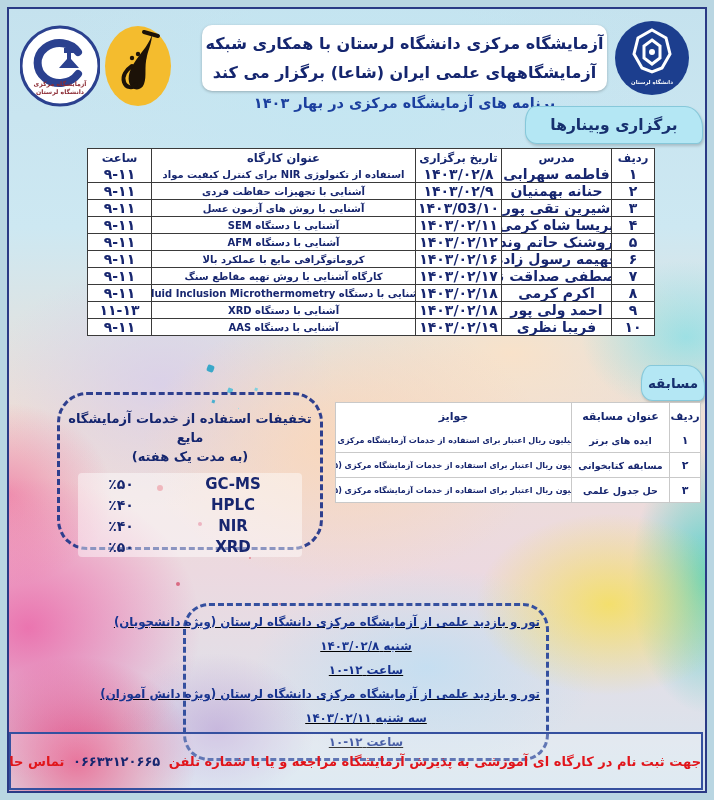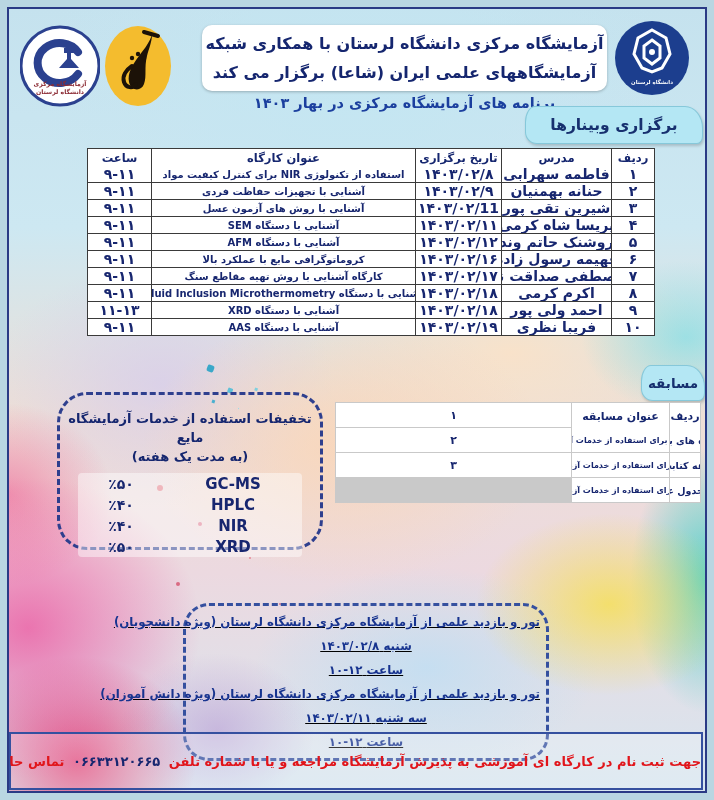--- a/index.html
+++ b/index.html
@@ -157,21 +157,21 @@
     <div class="wcell ltr">۹-۱۱</div>
 
     <div class="wcell">۲</div>
     <div class="wcell">حنانه بهمنیان</div>
     <div class="wcell ltr">۱۴۰۳/۰۲/۹</div>
     <div class="wcell ttl">آشنایی با تجهیزات حفاظت فردی</div>
     <div class="wcell ltr">۹-۱۱</div>
 
     <div class="wcell">۳</div>
     <div class="wcell">شیرین تقی پور</div>
-    <div class="wcell ltr">۱۴۰۳/۰۲/11</div>
+    <div class="wcell ltr">۱۴۰۳/03/۱۰</div>
     <div class="wcell ttl">آشنایی با روش های آزمون عسل</div>
     <div class="wcell ltr">۹-۱۱</div>
 
     <div class="wcell">۴</div>
     <div class="wcell">پریسا شاه کرمی</div>
     <div class="wcell ltr">۱۴۰۳/۰۲/۱۱</div>
     <div class="wcell ttl">آشنایی با دستگاه SEM</div>
     <div class="wcell ltr">۹-۱۱</div>
 
     <div class="wcell">۵</div>
@@ -211,20 +211,21 @@
     <div class="wcell ltr">۹-۱۱</div>
   </div>
 
   <div class="abs tab tab-competition">
     <span>مسابقه</span>
   </div>
 
   <div class="abs ctable">
     <div class="chead">ردیف</div>
     <div class="chead">عنوان مسابقه</div>
+    <div class="chead">جوایز</div>
 
     <div class="ccell no">۱</div>
     <div class="ccell ct">ایده های برتر</div>
     <div class="ccell pz">بیست میلیون ریال اعتبار برای استفاده از خدمات آزمایشگاه مرکزی (۵ نفر)</div>
 
     <div class="ccell no">۲</div>
     <div class="ccell ct">مسابقه کتابخوانی</div>
     <div class="ccell pz">ده میلیون ریال اعتبار برای استفاده از خدمات آزمایشگاه مرکزی (۵ نفر)</div>
 
     <div class="ccell no">۳</div>

